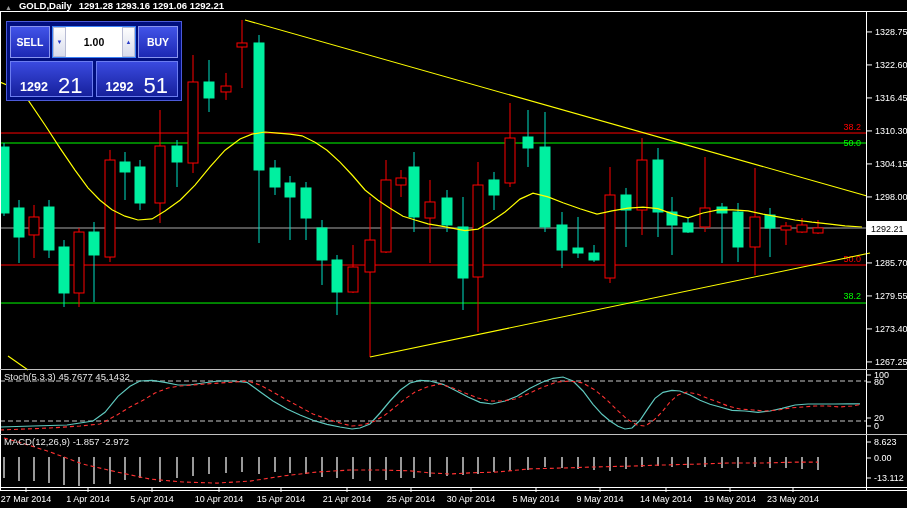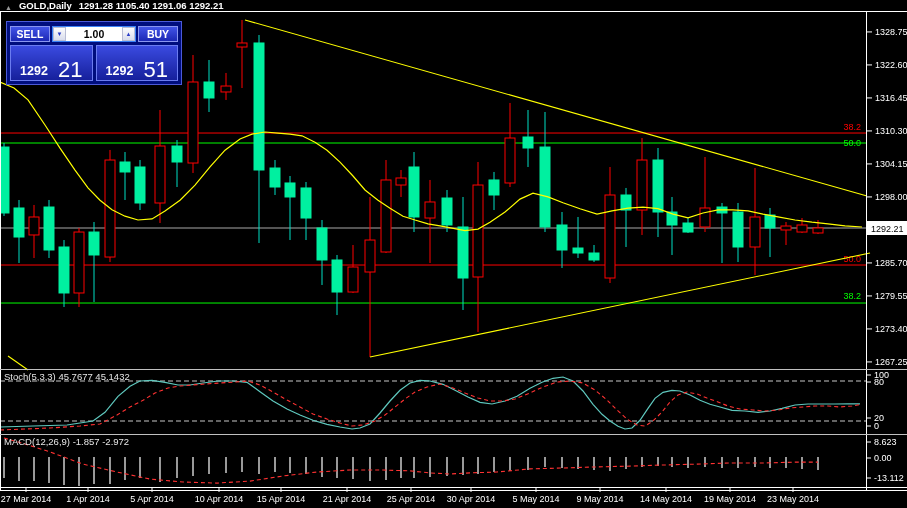--- a/index.html
+++ b/index.html
@@ -7,21 +7,21 @@
        font-family:"Liberation Sans",sans-serif;}
   .titlebar{position:absolute;left:0;top:0;height:11px;display:flex;align-items:flex-end;
             gap:7px;padding-left:5px;color:#fff;font-size:9.5px;font-weight:700;z-index:5;}
   .tri{color:#9a9a9a;font-size:7px;line-height:1;font-weight:400;}
   svg{position:absolute;left:0;top:0;z-index:1;}
   .t{font-family:"Liberation Sans",sans-serif;}
   .ind-label{position:absolute;color:#e6e6e6;font-size:9.5px;z-index:4;text-align:right;}
   
   .panel{position:absolute;left:6px;top:21px;width:168px;z-index:6;background:#000e7e;
          border:1px solid #4c5ad8;padding:4px 3px 3px 3px;}
-  .row1{display:flex;height:16px;gap:2px;}
+  .row1{display:flex;height:32px;gap:2px;}
   .btn{background:linear-gradient(#4254e8,#1c28b4);border:1px solid #8a96f0;color:#fff;
        font-weight:700;font-size:10.5px;display:flex;align-items:center;justify-content:center;
        cursor:pointer;box-sizing:border-box;}
   .sellbtn,.buybtn{width:40px;}
   .stepper{flex:1;display:flex;background:#fff;border:1px solid #3b82f6;box-sizing:border-box;}
   .stepbtn{width:13px;background:linear-gradient(#fdfdfd,#d8dcec);border:1px solid #b8bcd4;
            color:#2a3cc8;font-size:6px;display:flex;align-items:center;justify-content:center;
            cursor:pointer;box-sizing:border-box;}
   .vol{flex:1;background:#fff;color:#000;font-size:10.5px;font-weight:700;display:flex;
        align-items:center;justify-content:center;}
@@ -33,21 +33,21 @@
   .q-large{font-size:22px;font-weight:400;line-height:0.82;margin-left:10px;}
 </style>
 </head>
 <body>
 
 <div class="app">
 
   <div class="titlebar">
     <span class="tri">▲</span>
     <span>GOLD,Daily</span>
-    <span>1291.28 1105.40 1291.06 1292.21</span>
+    <span>1291.28 1293.16 1291.06 1292.21</span>
   </div>
 
   <svg id="cv" width="907" height="508" viewBox="0 0 907 508">
       <line x1="0" y1="133.02253702511246" x2="866" y2="133.02253702511246" stroke="#FF0000" stroke-width="1"></line>
       <text x="861" y="130.02253702511246" fill="#FF0000" text-anchor="end" font-size="9px" class="t">38.2</text>
       <line x1="0" y1="143.00321957501654" x2="866" y2="143.00321957501654" stroke="#00FF00" stroke-width="1"></line>
       <text x="861" y="146.00321957501654" fill="#00FF00" text-anchor="end" font-size="9px" class="t">50.0</text>
       <line x1="0" y1="265.02511268512603" x2="866" y2="265.02511268512603" stroke="#FF0000" stroke-width="1"></line>
       <text x="861" y="262.02511268512603" fill="#FF0000" text-anchor="end" font-size="9px" class="t">50.0</text>
       <line x1="0" y1="303.0160978750806" x2="866" y2="303.0160978750806" stroke="#00FF00" stroke-width="1"></line>

